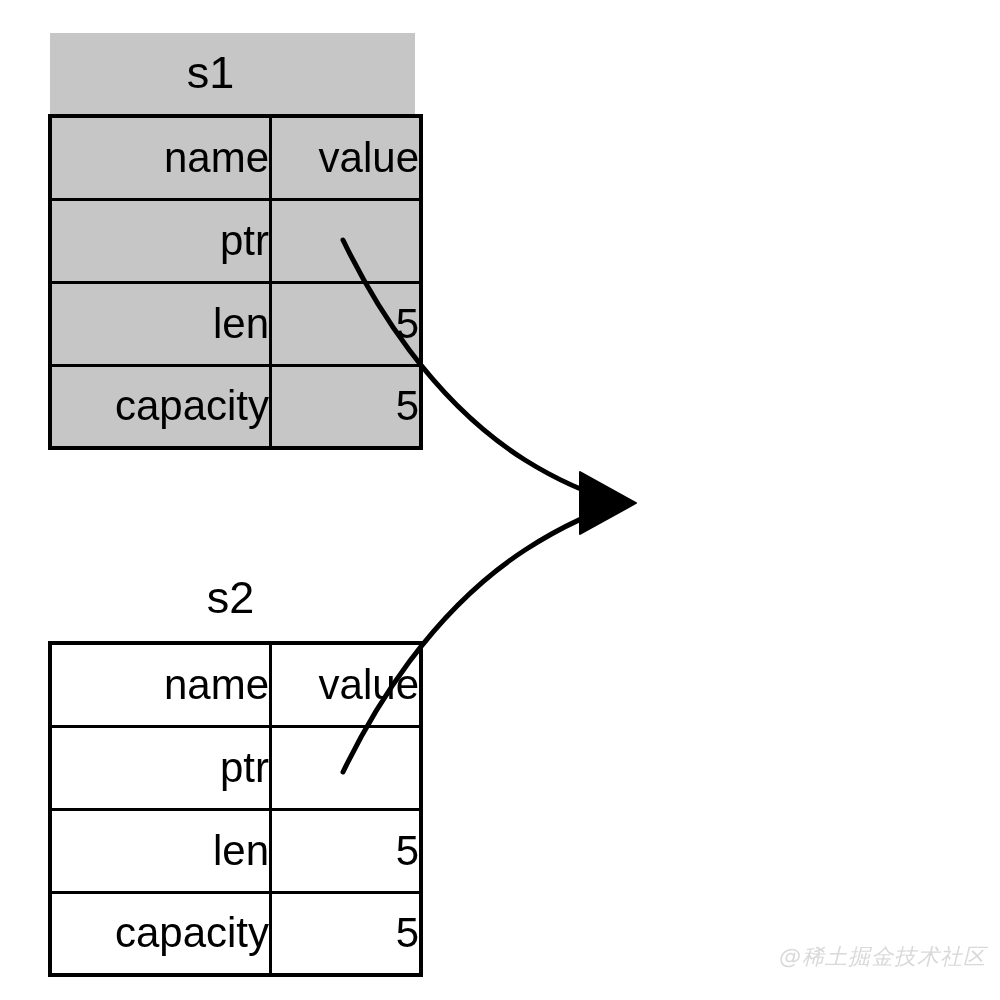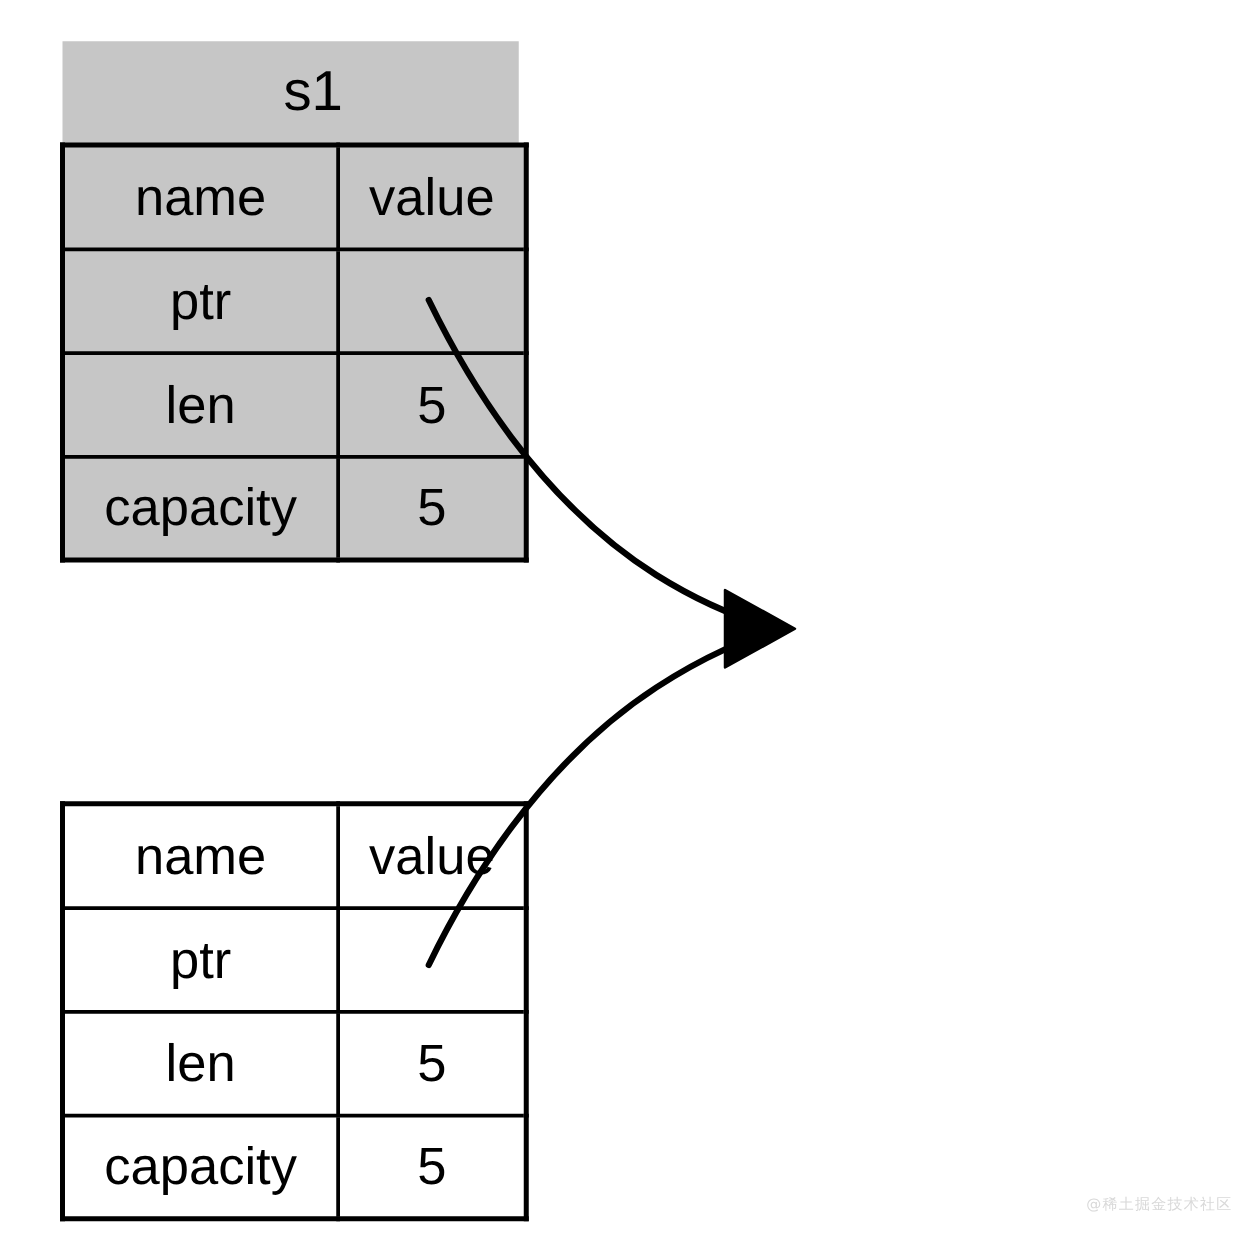--- a/index.html
+++ b/index.html
@@ -33,21 +33,21 @@
     background: #c6c6c6;
   }
   table.grid {
     position: absolute;
     border-collapse: collapse;
     table-layout: fixed;
     border: 4px solid #000;
   }
   table.grid td {
     border: 3px solid #000;
-    text-align: center;
+    text-align: right;
     vertical-align: middle;
     font-size: 42px;
     line-height: 1;
     padding: 0;
     color: #000;
     white-space: nowrap;
     overflow: visible;
   }
   table.grid.shaded td {
     background: #c6c6c6;
@@ -73,35 +73,36 @@
     width: 1000px;
     height: 1000px;
     pointer-events: none;
   }
 
   
   .watermark {
     position: absolute;
     right: 14px;
     bottom: 28px;
-    font-size: 12px;
+    font-size: 22px;
     color: #d9d9d9;
     letter-spacing: 1px;
     white-space: nowrap;
     font-family: "DejaVu Sans", sans-serif;
+    font-style: italic;
   }
 </style>
 </head>
 <body>
 
 <div id="canvas">
 
   <div class="gray-bg" style="left:50px; top:33px; width:365px; height:84px;"></div>
 
-  <div class="struct-title" style="left:50px; top:50px; width:321px;margin-left:40px;">s1</div>
+  <div class="struct-title" style="left:50px; top:50px; width:321px;">s1</div>
 
   <table class="grid shaded struct-table" style="left:48px; top:114px;">
     <tbody>
         <tr>
       <td class="col-name">name</td>
       <td class="col-value">value</td>
     </tr>
     <tr>
       <td class="col-name">ptr</td>
       <td class="col-value"></td>
@@ -110,20 +111,21 @@
       <td class="col-name">len</td>
       <td class="col-value">5</td>
     </tr>
     <tr>
       <td class="col-name">capacity</td>
       <td class="col-value">5</td>
     </tr>
   </tbody>
     </table>
 
+  <div class="struct-title" style="left:48px; top:575px; width:365px;">s2</div>
 
   <table class="grid plain struct-table" style="left:48px; top:641px;">
     <tbody>
         <tr>
       <td class="col-name">name</td>
       <td class="col-value">value</td>
     </tr>
     <tr>
       <td class="col-name">ptr</td>
       <td class="col-value"></td>

